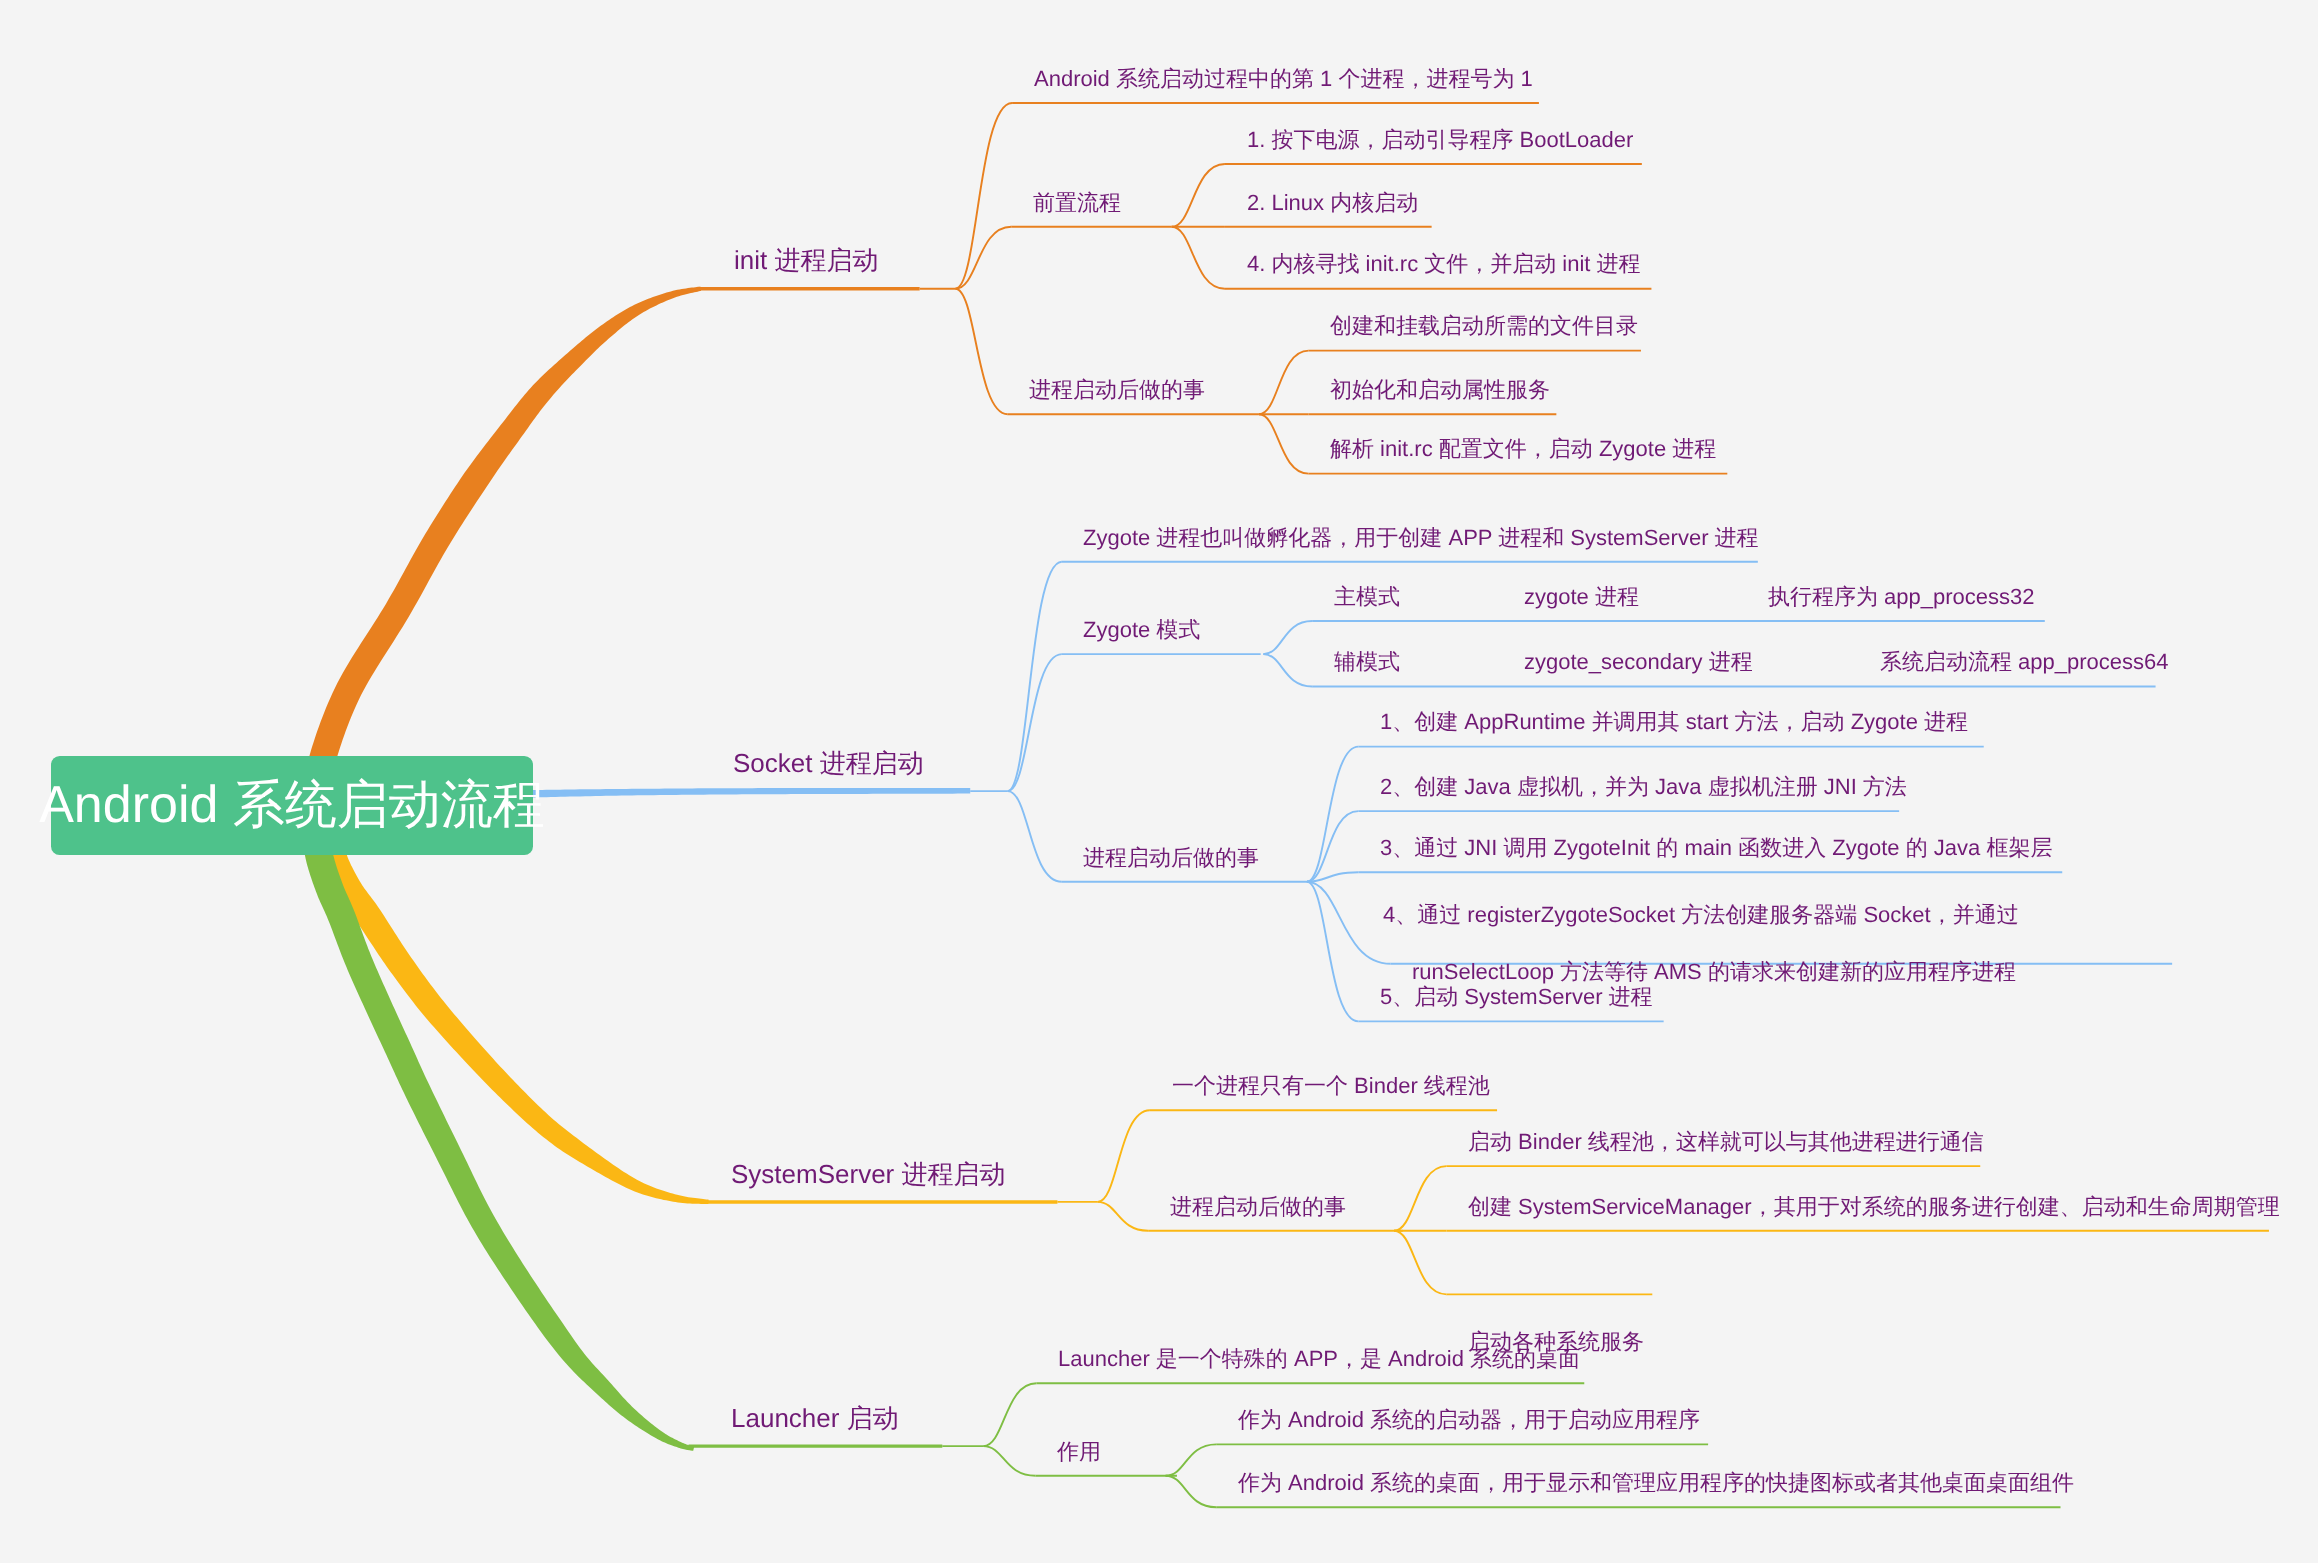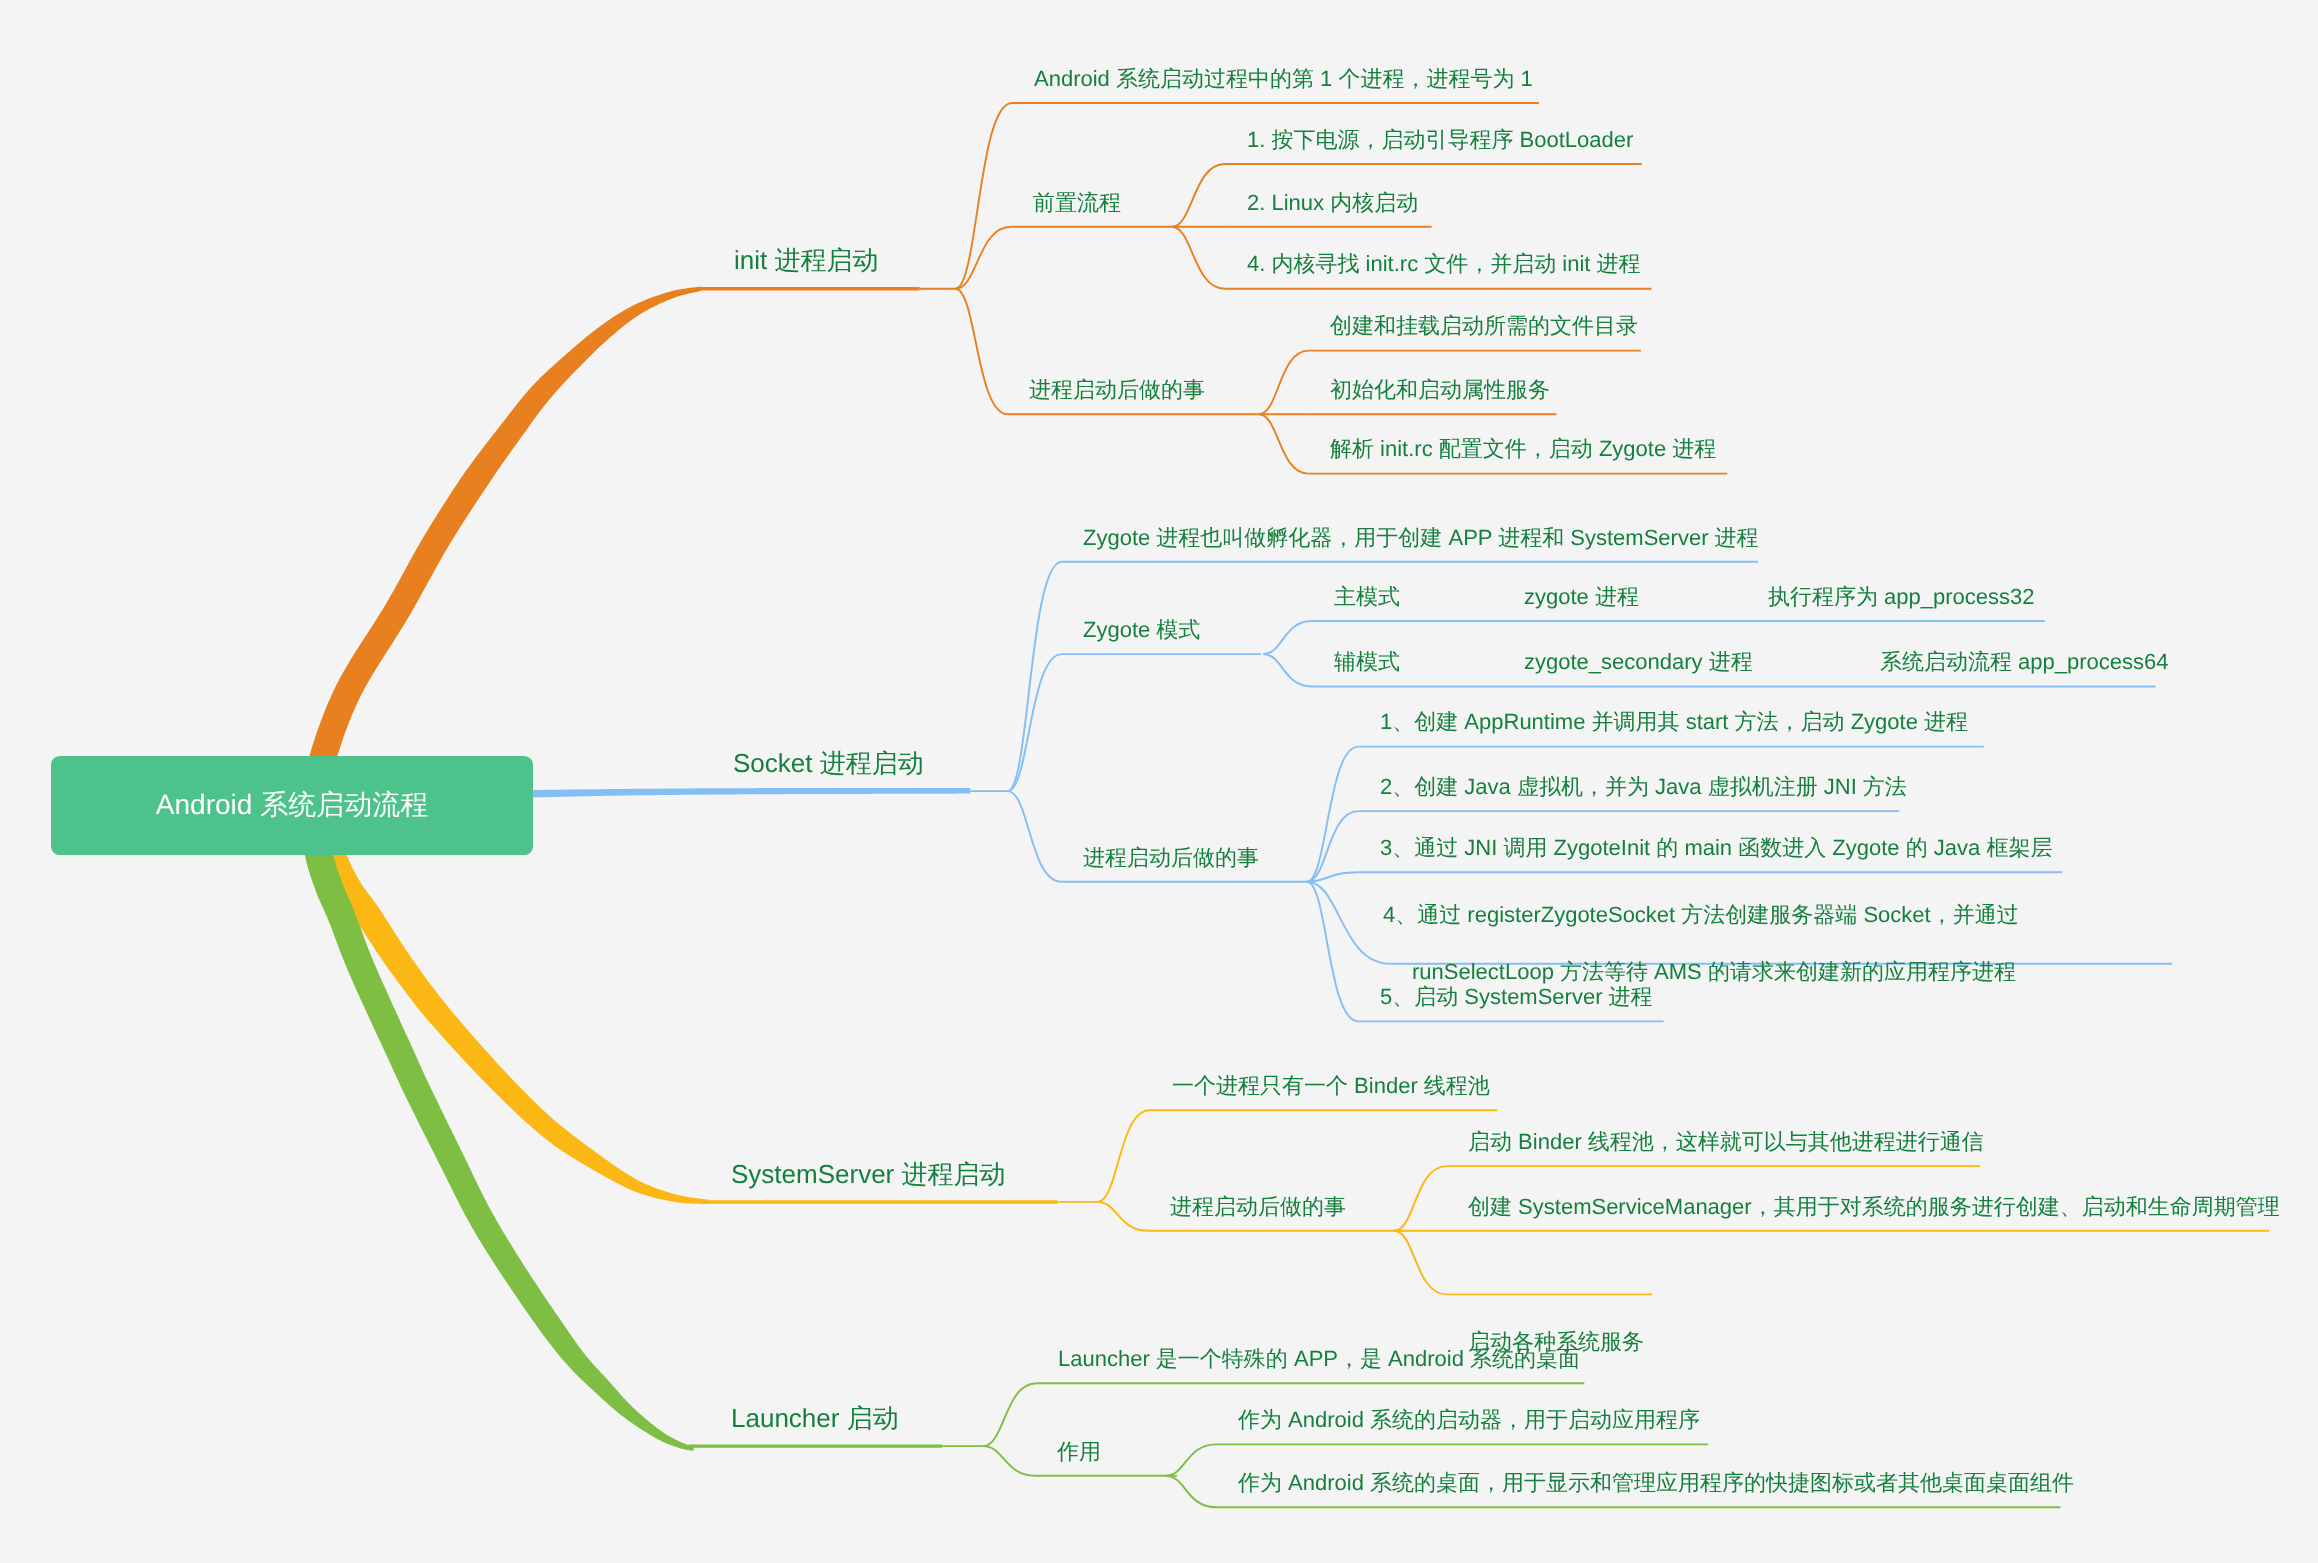--- a/index.html
+++ b/index.html
@@ -3,21 +3,21 @@
 <meta charset="utf-8">
 <title>Android 系统启动流程</title>
 <style>
   html,body{margin:0;padding:0;}
   body{width:2319px;height:1563px;overflow:hidden;background:#f4f4f4;
        font-family:"Liberation Sans",sans-serif;
        -webkit-font-smoothing:antialiased;
        text-rendering:geometricPrecision;}
   #canvas{position:relative;width:2319px;height:1563px;}
   svg#links{position:absolute;left:0;top:0;width:2319px;height:1563px;overflow:visible;}
-  .node{position:absolute;white-space:nowrap;color:#15803d;}
+  .node{position:absolute;white-space:nowrap;color:#701a75;}
   .node.wrapped{white-space:normal;}
   .lvl1{font-size:26px;}
   .lvl2,.lvl3,.lvl4{font-size:22px;}
   #root-node{position:absolute;display:flex;align-items:center;justify-content:center;}
   #root-label{color:#ffffff;font-size:42px;white-space:nowrap;}
 </style>
 </head>
 <body>
 
 <div id="canvas">
@@ -84,21 +84,21 @@
       <path d="M1127,1658C1151.4,1658 1151.4,1586 1188,1586" fill="none" stroke="#7ebe43" stroke-width="2.2"></path>
       <path d="M1188,1586H1816" fill="none" stroke="#7ebe43" stroke-width="2.2"></path>
       <path d="M1127,1658C1151,1658 1151,1692 1187,1692" fill="none" stroke="#7ebe43" stroke-width="2.2"></path>
       <path d="M1187,1692H1349" fill="none" stroke="#7ebe43" stroke-width="2.2"></path>
       <path d="M1336,1692C1359.2,1692 1359.2,1656 1394,1656" fill="none" stroke="#7ebe43" stroke-width="2.2"></path>
       <path d="M1394,1656H1958" fill="none" stroke="#7ebe43" stroke-width="2.2"></path>
       <path d="M1336,1692C1359.2,1692 1359.2,1728 1394,1728" fill="none" stroke="#7ebe43" stroke-width="2.2"></path>
       <path d="M1394,1728H2362" fill="none" stroke="#7ebe43" stroke-width="2.2"></path>
     </svg>
   <div id="root-node" style="position: absolute; left: 51px; top: 756px; width: 482px; height: 99px; background: rgb(78, 194, 139); border-radius: 8.7px; display: flex; align-items: center; justify-content: center;">
-    <span id="root-label" style="font-size: 28px;">Android 系统启动流程</span>
+    <span id="root-label" style="font-size: 52px;">Android 系统启动流程</span>
   </div>
   <div id="nodes">
       <div class="node lvl1" style="left: 734px; top: 243px;"><span>init 进程启动</span></div>
       <div class="node lvl2" style="left: 1034px; top: 64px;"><span>Android 系统启动过程中的第 1 个进程，进程号为 1</span></div>
       <div class="node lvl2" style="left: 1033px; top: 188px;"><span>前置流程</span></div>
       <div class="node lvl3" style="left: 1247px; top: 125px;"><span>1. 按下电源，启动引导程序 BootLoader</span></div>
       <div class="node lvl3" style="left: 1247px; top: 188px;"><span>2. Linux 内核启动</span></div>
       <div class="node lvl3" style="left: 1247px; top: 249px;"><span>4. 内核寻找 init.rc 文件，并启动 init 进程</span></div>
       <div class="node lvl2" style="left: 1029px; top: 375px;"><span>进程启动后做的事</span></div>
       <div class="node lvl3" style="left: 1330px; top: 311px;"><span>创建和挂载启动所需的文件目录</span></div>

